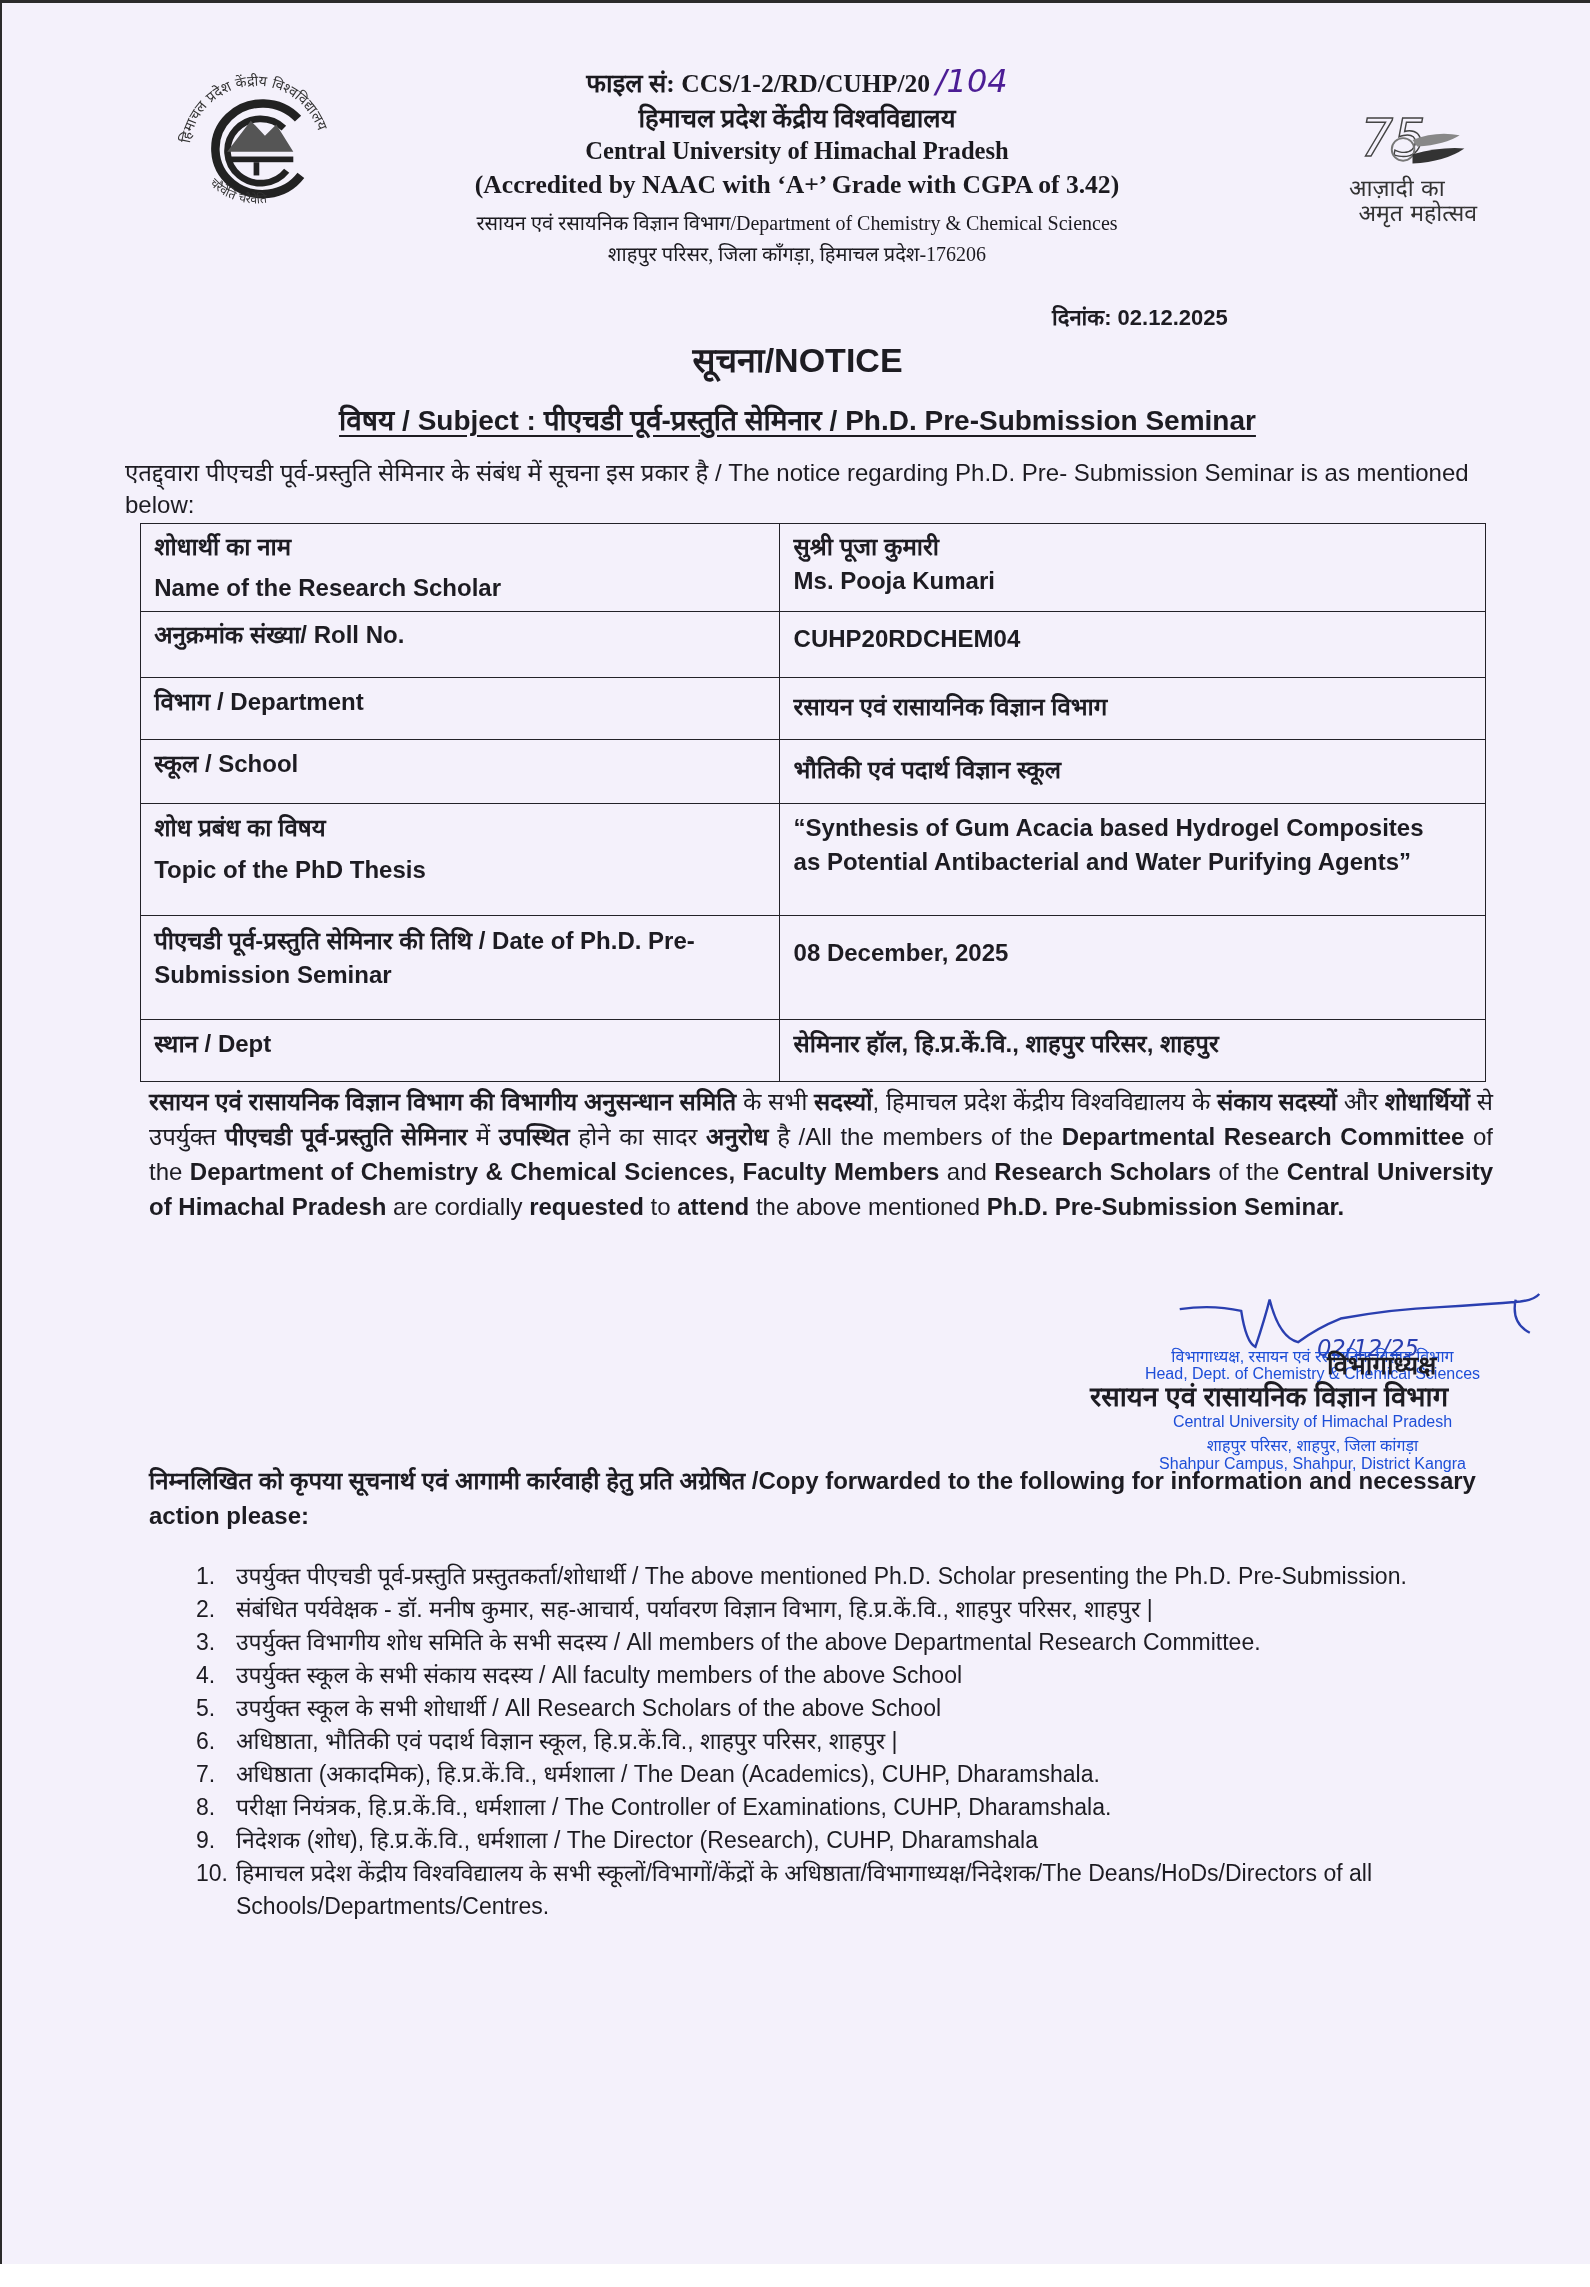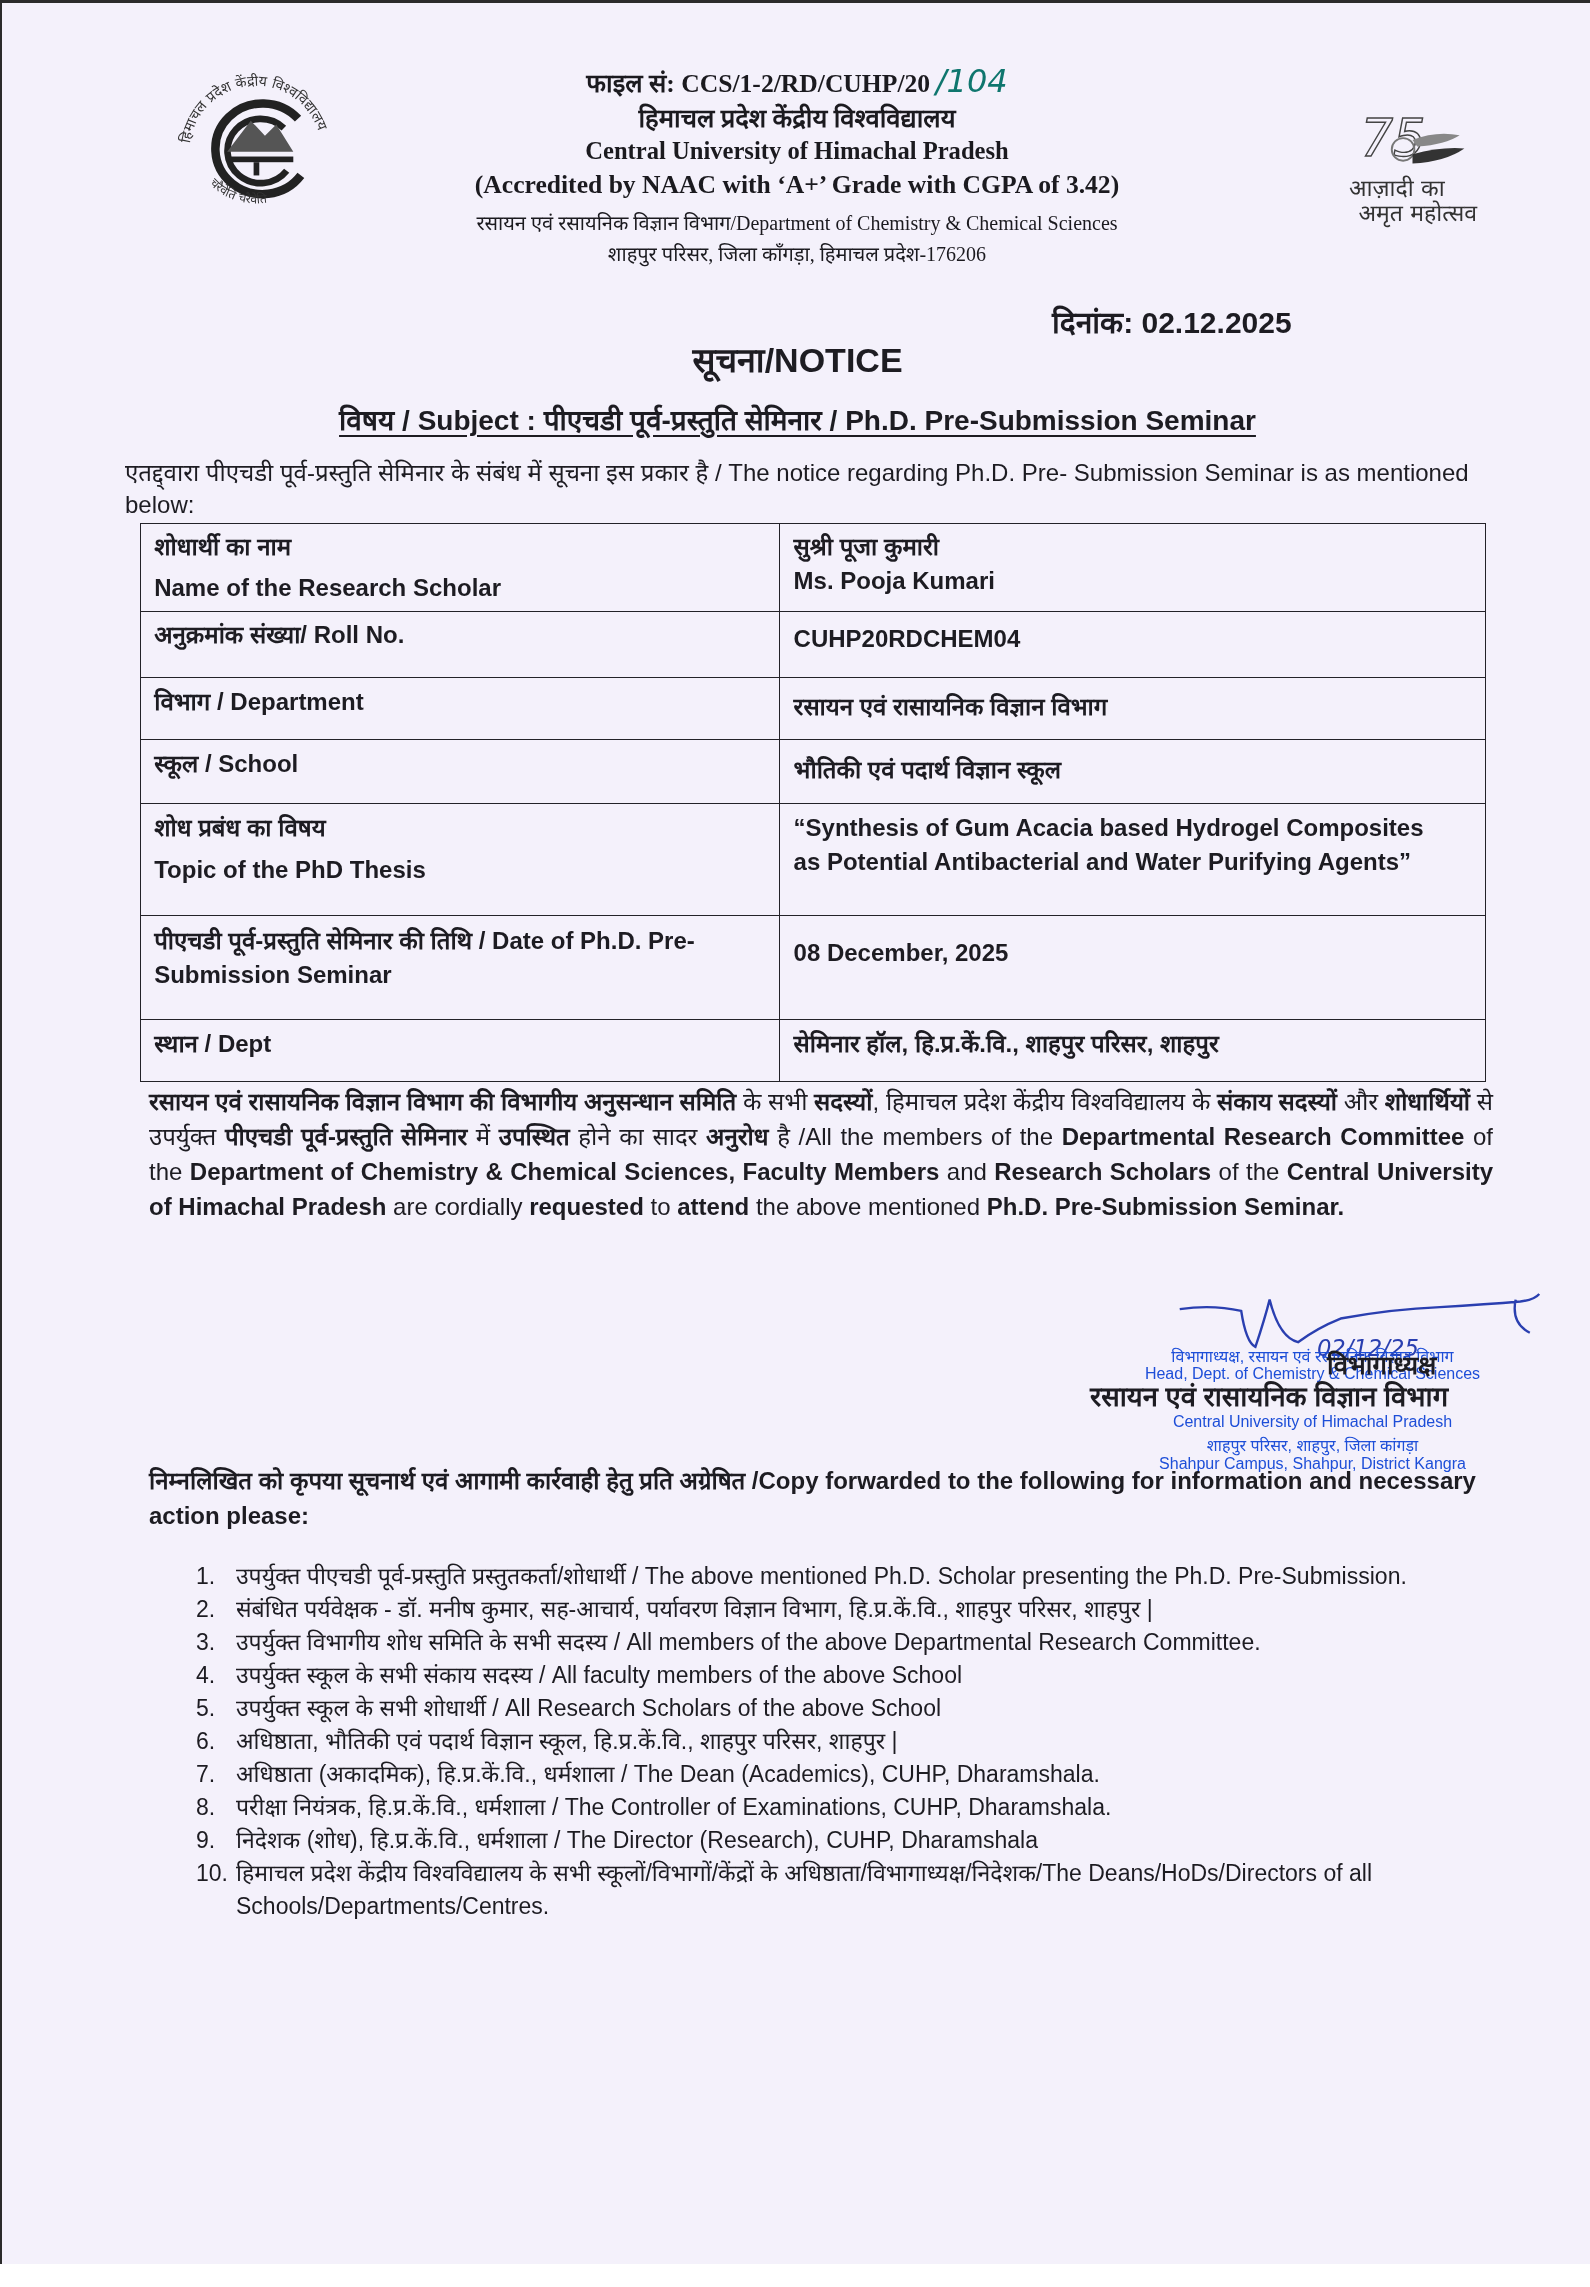--- a/index.html
+++ b/index.html
@@ -14,31 +14,31 @@
     background: #f4f1fb;
     border-top: 3.8px solid #2b2b2b;
     border-left: 2.8px solid #2b2b2b;
     box-sizing: border-box;
   }
   .abs { position: absolute; }
 
   
   .hdr-line { left: 284px; width: 1022px; text-align: center; font-family: "Liberation Serif", "DejaVu Serif", serif; color: #1b1a1f; white-space: nowrap; }
   .file-no { top: 59px; font-size: 25.6px; font-weight: bold; }
-  .file-no .hand { font-family: "DejaVu Sans", sans-serif; color: #0f766e; font-style: italic; font-weight: normal; font-size: 32px; margin-left: 5.7px; }
+  .file-no .hand { font-family: "DejaVu Sans", sans-serif; color: #4c1d95; font-style: italic; font-weight: normal; font-size: 32px; margin-left: 5.7px; }
   .uni-hi { top: 97px; font-size: 25.6px; font-weight: bold; }
   .uni-en { top: 134px; font-size: 24.6px; font-weight: bold; }
   .accr { top: 167px; font-size: 25.6px; font-weight: bold; }
   .dept-hdr { top: 206px; font-size: 20px; }
   .addr-hdr { top: 237px; font-size: 20px; }
 
   .logo-left { left: 159px; top: 59px; width: 189px; height: 156px; }
   .logo-right { left: 1330px; top: 104px; width: 161px; height: 123px; }
 
-  .date { left: 1050px; top: 298px; font-size: 30px; font-weight: bold; }
+  .date { left: 1050px; top: 298px; font-size: 22px; font-weight: bold; }
   .notice-title { left: 0; width: 1591px; top: 333px; font-size: 34px; font-weight: bold; text-align: center; }
   .subject { left: 0; width: 1591px; top: 397px; font-size: 28px; font-weight: bold; text-align: center; }
   .subject span { text-decoration: underline; text-underline-offset: 4.7px; }
   .intro { left: 123px; width: 1372px; top: 454px; font-size: 24px; line-height: 32px; }
 
   
   .details { left: 138px; top: 520px; width: 1346px; border-collapse: collapse; font-size: 24px; }
   .details td { border: 1.9px solid #232228; padding: 0 13.2px; vertical-align: top; font-weight: bold; }
   .details td.label { width: 612px; }
   .details .line { display: block; line-height: 34px; }

